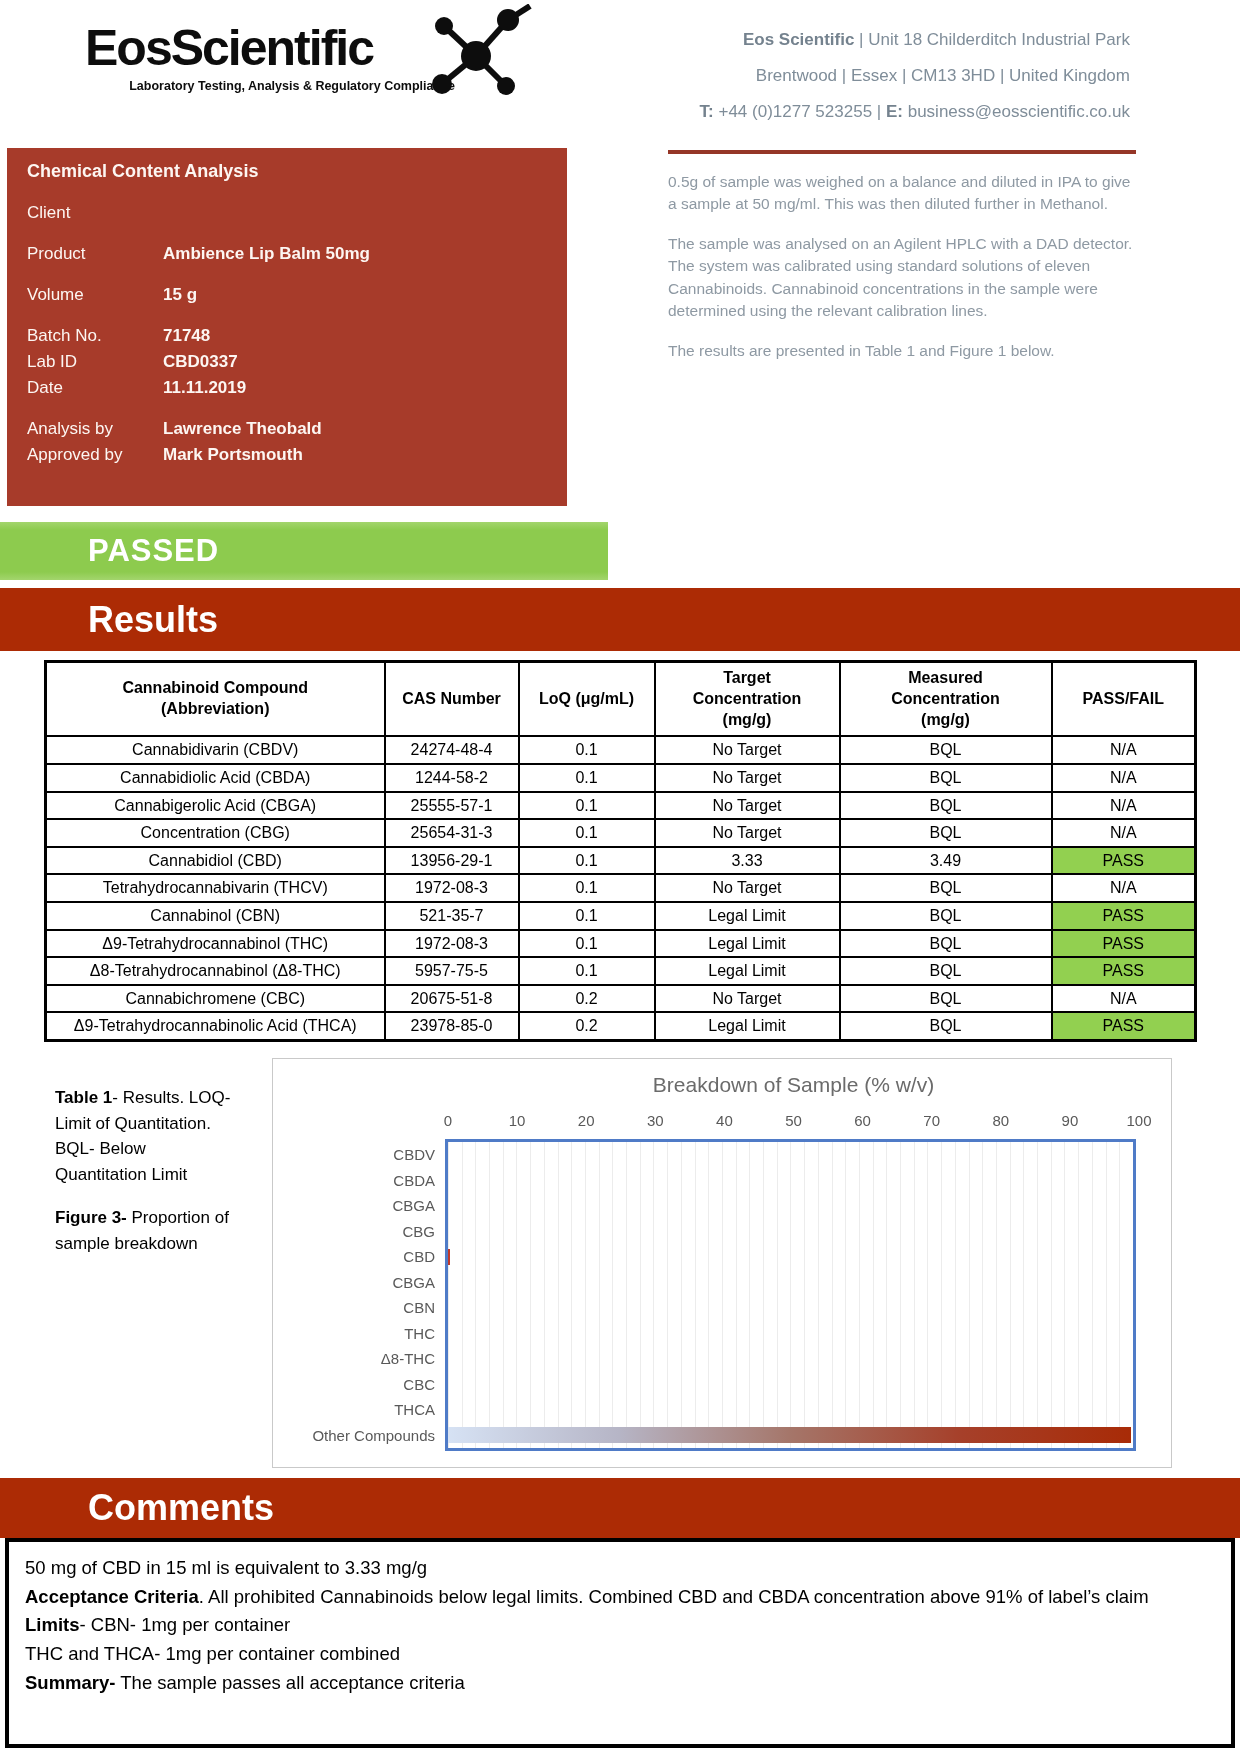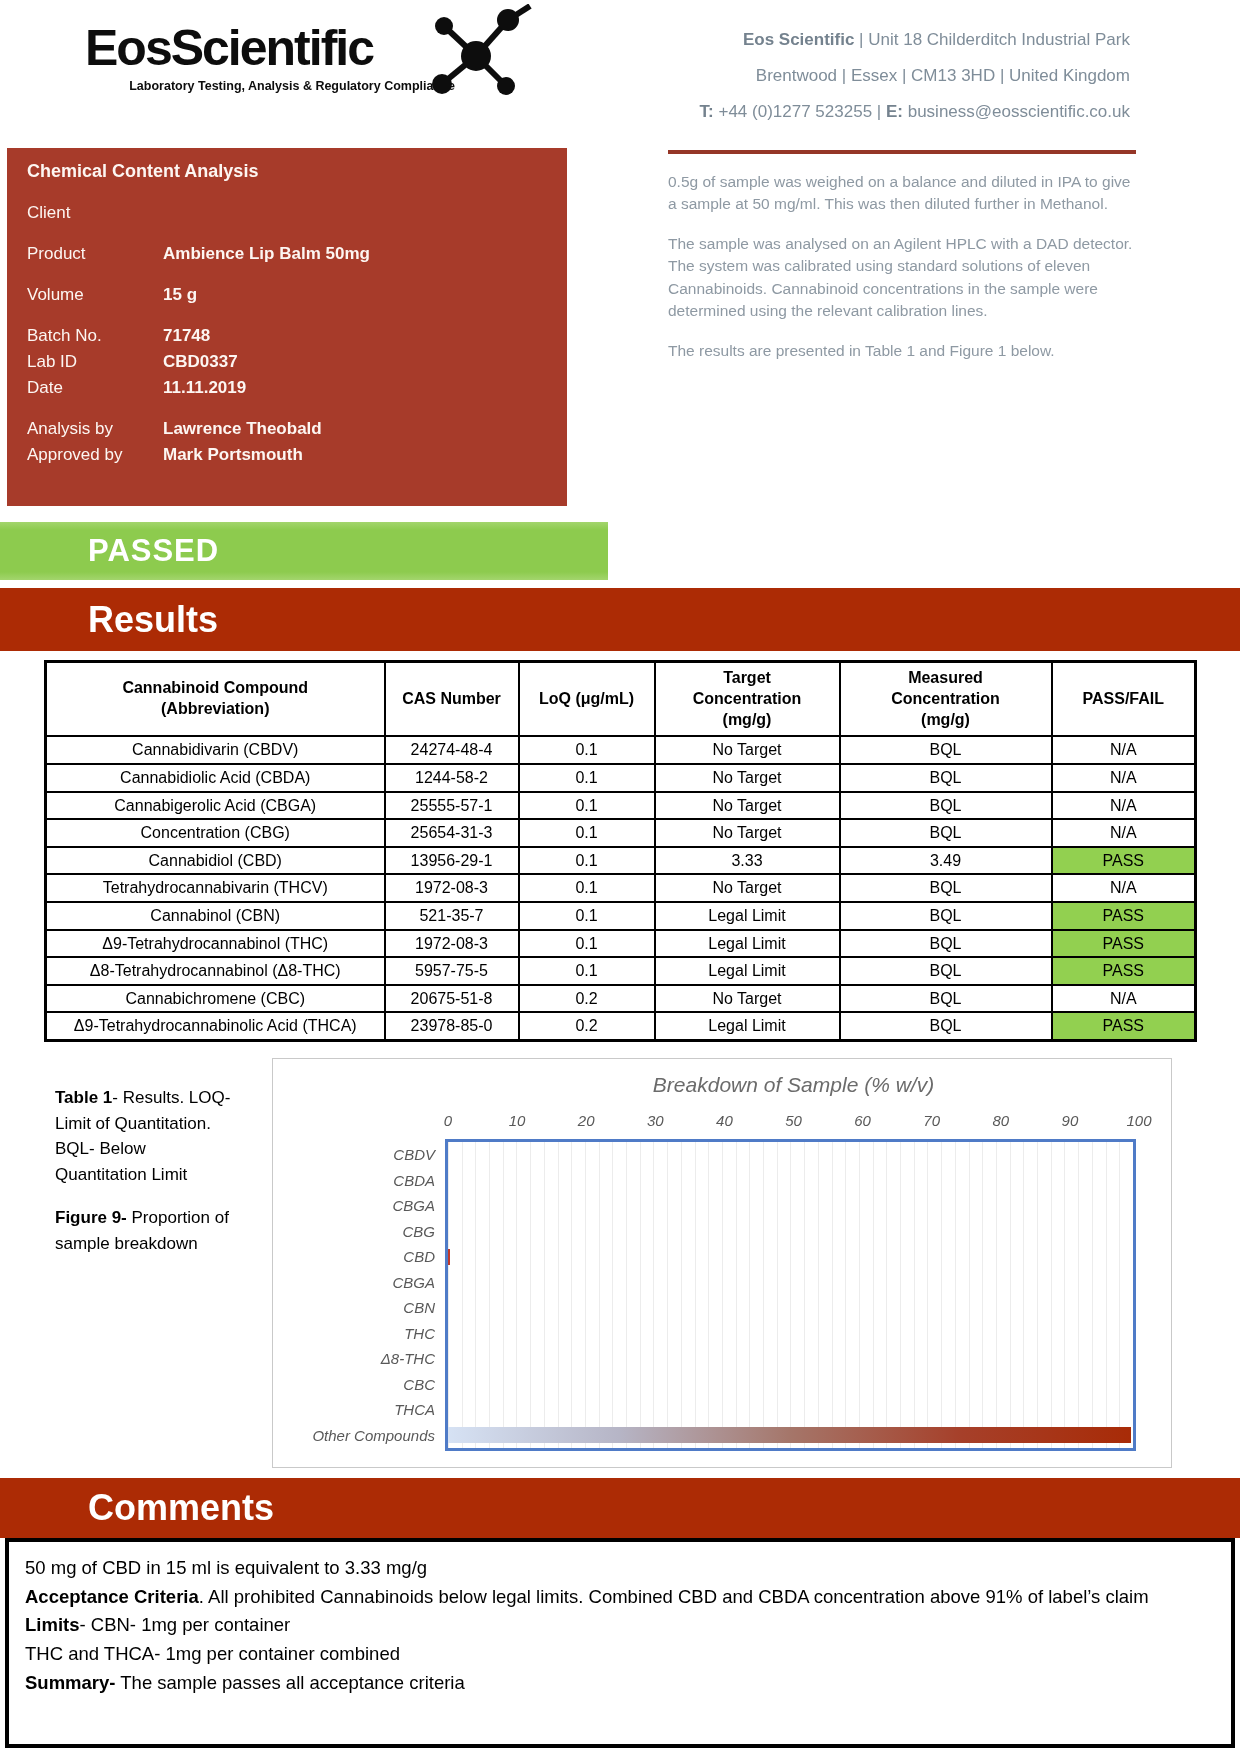--- a/index.html
+++ b/index.html
@@ -51,21 +51,21 @@
   .results-table td.pass { background:#92d050; }
 
   
   .note { position:absolute; left:55px; width:178px; font-size:17px; line-height:1.5; color:#000; }
   .table-note { top:1085px; }
   .figure-note { top:1205px; }
   .note b { font-weight:700; }
 
   
   .figure-box { position:absolute; left:272px; top:1058px; width:900px; height:410px;
-                background:#fff; border:1px solid #c9c9c9; padding-top:14px;font-style:italic; }
+                background:#fff; border:1px solid #c9c9c9; padding-top:14px; }
   .chart-title { margin-left:175px; width:691px; text-align:center; font-size:21px; color:#6b6b6b; }
   .chart-xticks { position:relative; margin-left:175px; width:691px; height:20px; margin-top:15px; }
   .chart-xticks .tick { position:absolute; transform:translateX(-50%); font-size:15px; color:#595959; }
   .chart-body { display:flex; margin-top:7px; }
   .chart-labels { width:172px; padding-top:3px; }
   .cat-label { height:25.5px; line-height:25.5px; text-align:right; padding-right:10px; font-size:15px; color:#595959; white-space:nowrap; }
   .chart-plot { width:691px; height:312px; border:3px solid #4f7bc7; background:#fff;
                 background-image:repeating-linear-gradient(90deg,#ececec 0,#ececec 1px,transparent 1px,transparent 2%); }
   .bar-row { height:25.5px; position:relative; }
   .bar { position:absolute; top:4.5px; left:0; height:16px; min-width:2px; }
@@ -272,21 +272,21 @@
           <td>23978-85-0</td>
           <td>0.2</td>
           <td>Legal Limit</td>
           <td>BQL</td>
           <td class="pass">PASS</td>
         </tr>
       </tbody>
   </table>
 
   <p class="note table-note"><b>Table 1</b><span>- Results. LOQ- Limit of Quantitation. BQL- Below Quantitation Limit</span></p>
-  <p class="note figure-note"><b>Figure 9-</b><span> Proportion of sample breakdown</span></p>
+  <p class="note figure-note"><b>Figure 3-</b><span> Proportion of sample breakdown</span></p>
 
   <div class="figure-box">
     <div class="chart-title">Breakdown of Sample (% w/v)</div>
     <div class="chart-xticks">
         <span class="tick" style="left: 0%;">0</span>
         <span class="tick" style="left: 10%;">10</span>
         <span class="tick" style="left: 20%;">20</span>
         <span class="tick" style="left: 30%;">30</span>
         <span class="tick" style="left: 40%;">40</span>
         <span class="tick" style="left: 50%;">50</span>

